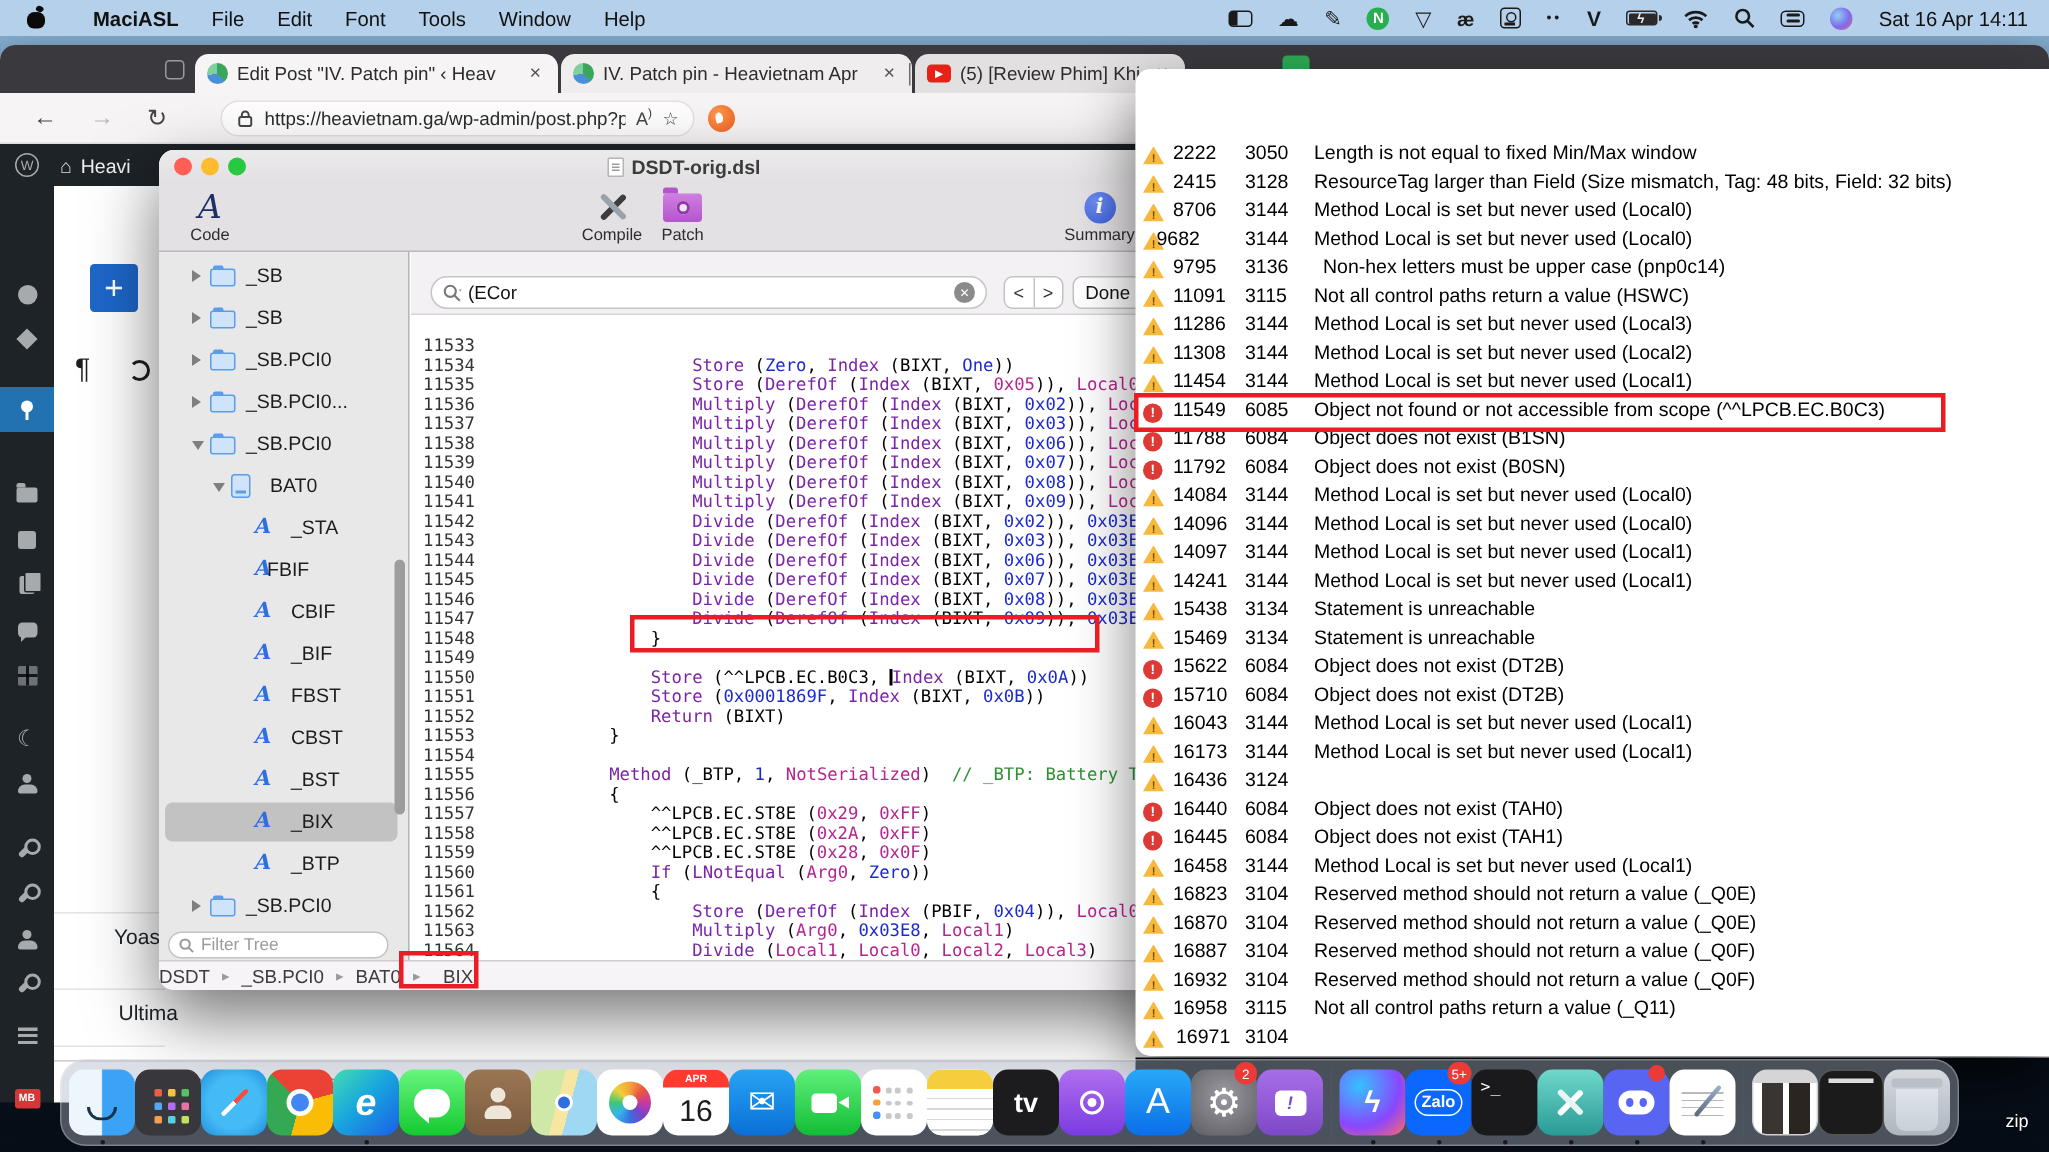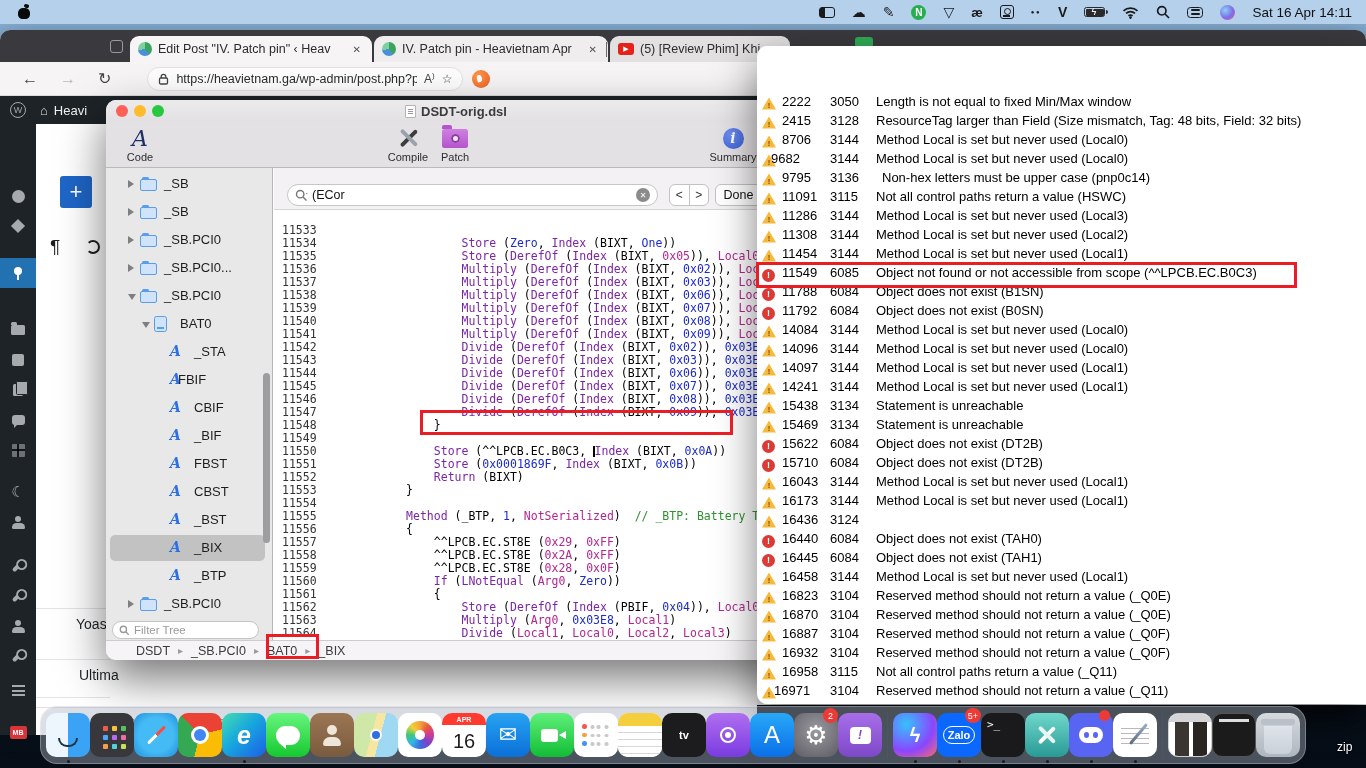--- a/index.html
+++ b/index.html
@@ -134,21 +134,21 @@
   #find-nav span { flex:1; display:flex; align-items:center; justify-content:center; font-size:12px; color:#333; }
   #find-nav span:first-child { border-right:1px solid #c3c3c3; }
   #find-done { position:absolute; left:441px; top:16px; width:47px; height:22px; background:#fff; border:1px solid #c3c3c3; border-radius:6px; display:flex; align-items:center; justify-content:center; font-size:12.5px; color:#111; }
   #m-code { position:absolute; left:168px; top:110px; right:0; bottom:20px; background:#fff; overflow:hidden; font-family:"DejaVu Sans Mono",monospace; font-size:11.5px; }
   .cline { position:absolute; left:0; height:13px; line-height:13px; white-space:pre; }
   .lnum { position:absolute; left:8px; color:#333; }
   .ctext { position:absolute; left:49px; }
   .cseg-k { color:#7b24a8; } .cseg-m { color:#b5258f; } .cseg-b { color:#1b2acc; } .cseg-c { color:#2f9131; } .cseg-n { color:#000; }
   .caret { display:inline-block; width:1.5px; height:11px; background:#000; vertical-align:-1.5px; }
   #m-filter { position:absolute; left:6px; top:521px; width:147px; height:18px; background:#fff; border:1px solid #c3c3c3; border-radius:9px; display:flex; align-items:center; padding:0 6px; gap:4px; font-size:11.5px; color:#9b9b9b; }
-  #m-crumbbar { position:absolute; left:0; top:540px; width:100%; height:20px; background:#f6f4f6; border-top:1px solid #cfcccf; display:flex; align-items:center; font-size:12.5px; color:#3c3c3c; padding-left:30px; gap:8px; }
+  #m-crumbbar { position:absolute; left:0; top:540px; width:100%; height:20px; background:#f6f4f6; border-top:1px solid #cfcccf; display:flex; align-items:center; font-size:12.5px; color:#3c3c3c; padding-left:0; gap:8px; }
   #m-crumbbar .csep { color:#9a9a9a; font-size:10px; }
 
   
   #compiler { position:absolute; left:757px; top:46px; width:609px; height:658px; background:#fff; border-radius:10px 0 0 10px; box-shadow:0 16px 40px rgba(0,0,0,.5); z-index:3; overflow:hidden; }
   #c-titlebar { position:absolute; left:0; top:0; width:100%; height:24px; background:#ececec; border-bottom:1px solid #d8d8d8; display:flex; align-items:center; justify-content:center; font-size:13px; color:#9a9a9a; }
   .ctl { position:absolute; top:6.5px; width:11px; height:11px; border-radius:50%; background:#c9c9c7; border:0.5px solid #b2b2b0; }
   #c-header { position:absolute; left:0; top:24px; width:100%; height:22px; background:#fff; border-bottom:1px solid #e2e2e2; font-size:12.5px; color:#333; }
   #c-header span { position:absolute; top:3px; }
   #c-header .vline { position:absolute; top:0; width:1px; height:22px; background:#e0e0e0; }
   #c-rows { position:absolute; left:0; top:46px; width:100%; }
@@ -197,21 +197,21 @@
   .dk-facetime { background:linear-gradient(#5ff07a,#12bd35); }
   .dk-facetime i { width:17px; height:13px; background:#fff; border-radius:3px; position:relative; margin-left:-5px; }
   .dk-facetime i::after { content:""; position:absolute; right:-7px; top:2px; border-left:7px solid #fff; border-top:4.5px solid transparent; border-bottom:4.5px solid transparent; transform:scaleX(-1) translateX(-1px); }
   .dk-reminders { background:#fff; flex-direction:column; align-items:flex-start; padding-left:8px; gap:4px; }
   .dk-reminders i { width:4.5px; height:4.5px; border-radius:50%; background:#f5574d; box-shadow:8px 0.5px 0 -0.5px #c9c9cc,14px 0.5px 0 -0.5px #c9c9cc,22px 0.5px 0 -0.5px #c9c9cc; }
   .dk-reminders i:nth-child(2) { background:#f59f3d; }
   .dk-reminders i:nth-child(3) { background:#4a90f5; }
   .dk-notes { background:#fff; flex-direction:column; }
   .dk-notes .nt { width:44px; height:13px; background:#f5ce3e; }
   .dk-notes .nl { flex:1; width:100%; background:repeating-linear-gradient(#fff 0 6px,#d8d8da 6px 7px); }
-  .dk-appletv { background:#1c1c1e; font-size:11px; font-weight:bold; }
+  .dk-appletv { background:#1c1c1e; font-size:18px; font-weight:bold; }
   .dk-podcasts { background:linear-gradient(#b06ef0,#7a3be0); }
   .dk-podcasts i { width:16px; height:16px; border:2.5px solid #fff; border-radius:50%; display:flex; align-items:center; justify-content:center; }
   .dk-podcasts i::after { content:""; width:6px; height:6px; border-radius:50%; background:#fff; }
   .dk-appstore { background:linear-gradient(#28a8f8,#0a6fe8); font-size:24px; }
   .dk-settings { background:radial-gradient(circle at 50% 40%,#9a9aa0,#5c5c62); font-size:26px; }
   .dk-feedback { background:linear-gradient(#a86ee8,#7d48c8); }
   .dk-feedback i { width:21px; height:17px; background:#fff; border-radius:4px; color:#7d48c8; font-size:12px; font-weight:bold; display:flex; align-items:center; justify-content:center; }
   .dk-messenger { background:radial-gradient(circle at 30% 25%,#35c2ff,#8a46ff 60%,#ff6968 100%); font-size:20px; font-weight:bold; }
   .dk-zalo { background:#0a68ff; font-size:11px; font-weight:bold; }
   .dk-zalo i { border:1.5px solid #fff; border-radius:9px; padding:2px 4px; font-style:normal; }
@@ -878,23 +878,22 @@
             <span class="w-ic">!</span>
           </span>
       <span style="left:25px">16958</span>
       <span style="left:73px">3115</span>
       <span style="left:119px">Not all control paths return a value (_Q11)</span>
     </div>
         <div class="crow">
       <span class="ic" style="left:5px">
             <span class="w-ic">!</span>
           </span>
-      <span style="left:17px">16971</span>
+      <span style="left:27px">16971</span>
       <span style="left:73px">3104</span>
-      <span style="left:119px">Reserved method should not return a value (_Q11)</span>
     </div>
       </div>
   </div>
 
   <div id="dock">
       <div class="dicon">
       <div class="dk dk-finder">
           <i></i>
         </div>
         <span class="ddot"></span>
@@ -1039,20 +1038,29 @@
           <span class="rim"></span>
           <span class="bin"></span>
         </div>
     </div>
     </div>
   <div id="zip-label">zip</div>
 
   <div id="menubar">
     <div id="menu-left">
       <span class="apple"></span>
+      <span id="menu-items-holder" style="display:flex">
+          <span class="mitem bold">MaciASL</span>
+          <span class="mitem">File</span>
+          <span class="mitem">Edit</span>
+          <span class="mitem">Font</span>
+          <span class="mitem">Tools</span>
+          <span class="mitem">Window</span>
+          <span class="mitem">Help</span>
+        </span>
     </div>
     <div id="menu-right">
       <span id="status-holder" style="display:flex;align-items:center;gap:17px">
           <span class="sticon st-sidebar-display"></span>
           <span class="sticon st-cloud">☁</span>
           <span class="sticon st-pen">✎</span>
           <span class="sticon st-notion">N</span>
           <span class="sticon st-shield">▽</span>
           <span class="sticon st-ae">æ</span>
           <span class="sticon st-scanner"></span>

